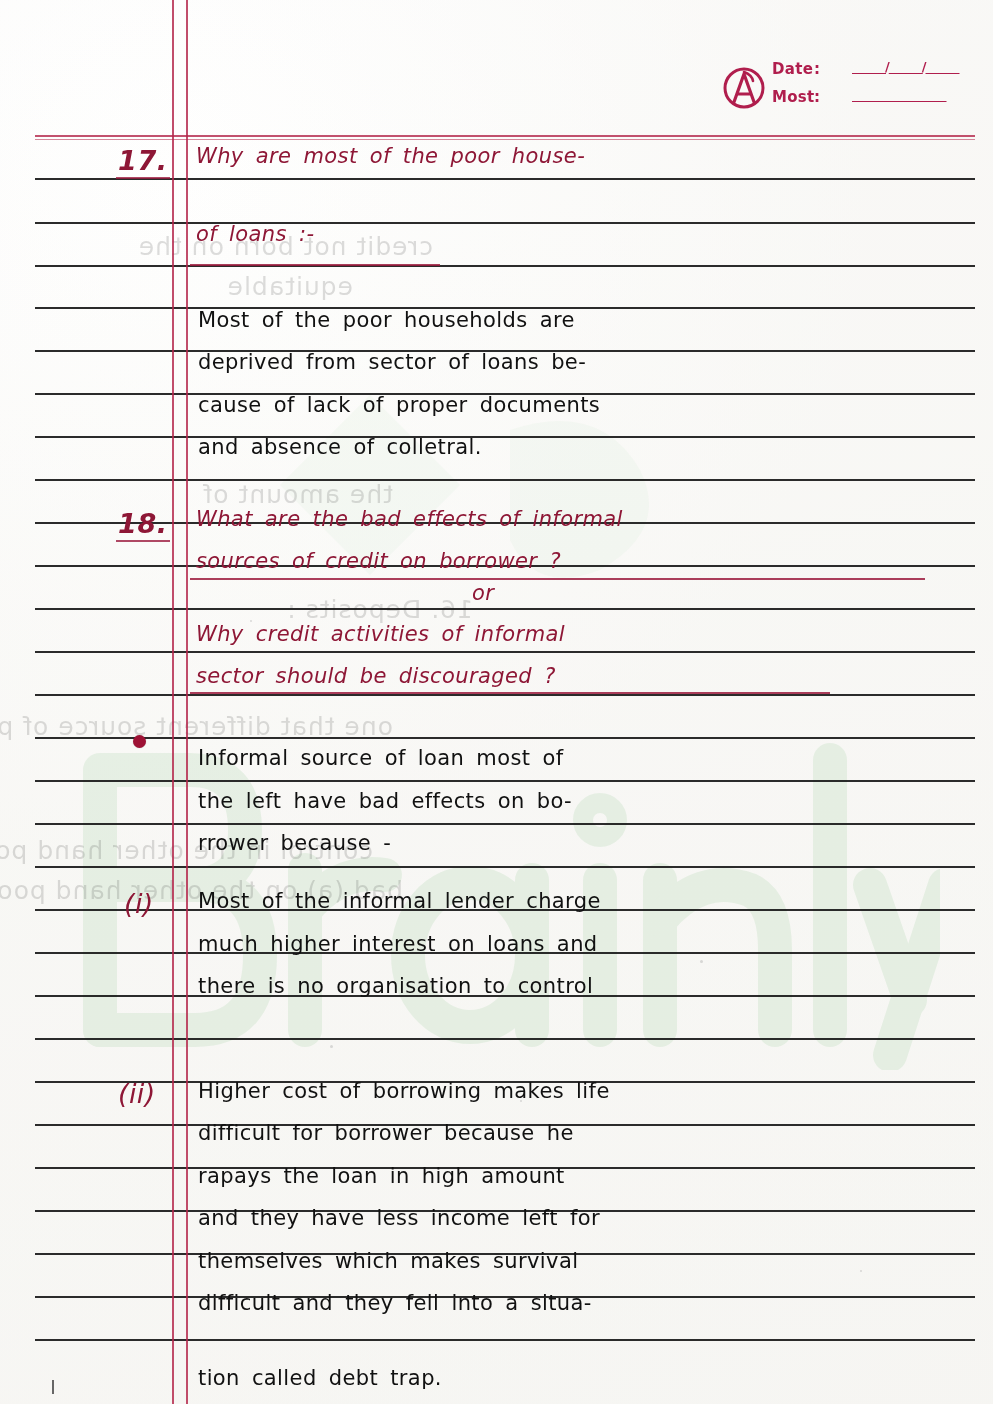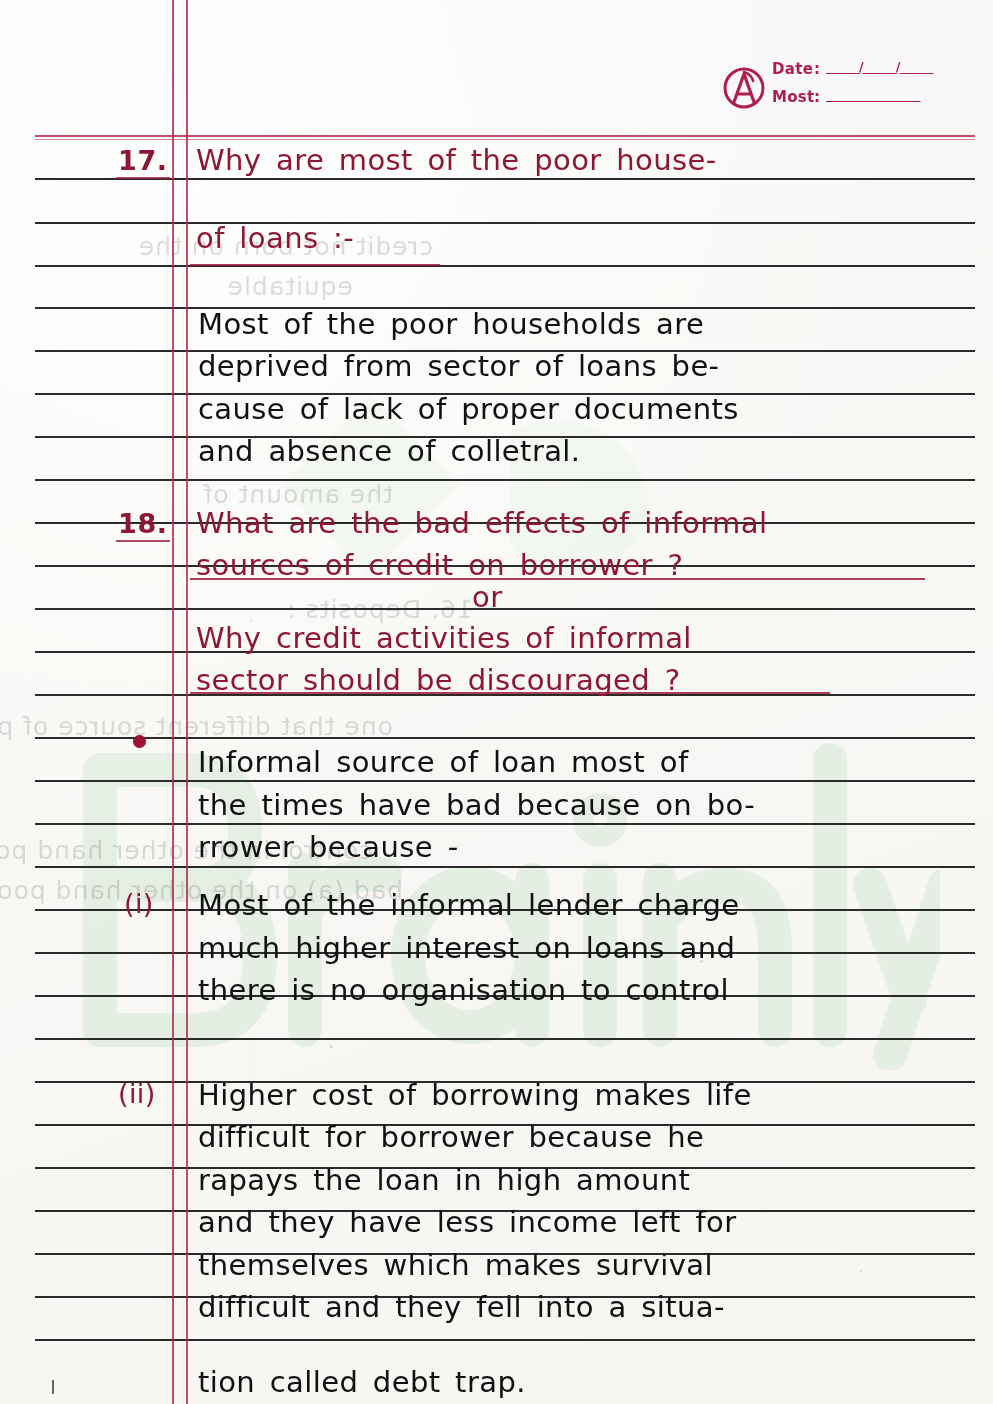--- a/index.html
+++ b/index.html
@@ -129,36 +129,38 @@
   .stamp-label { width: 42px; }
   .stamp-colon { width: 12px; }
   .stamp-dashes {
     flex: 1;
     position: relative;
     top: -3px;
     letter-spacing: -1px;
     font-size: 13px;
     overflow: hidden;
     white-space: nowrap;
+    margin-left: 26px;
   }
 
   
   .hand {
     position: absolute;
     white-space: nowrap;
     font-family: "DejaVu Sans", sans-serif;
-    font-size: 29px;
+    font-size: 21px;
     line-height: 1;
     letter-spacing: 0.4px;
     word-spacing: 5px;
     color: #111111;
     transform-origin: left bottom;
   }
   .hand.red {
     color: #8e1736;
+    font-style: italic;
   }
   .hand.num {
     font-weight: bold;
     font-size: 27px;
     letter-spacing: 0.6px;
   }
   .hand.roman {
     font-size: 27px;
   }
 
@@ -331,21 +333,21 @@
   <div class="qunderline" style="left:190px; top:578px; width:735px;"></div>
 
   <div class="hand red" style="left:472px; top:583px;">or</div>
 
   <div class="hand red" style="left:196px; top:624px;">Why credit activities of informal</div>
   <div class="hand red" style="left:196px; top:666px;">sector should be discouraged ?</div>
   <div class="qunderline" style="left:190px; top:692px; width:640px;"></div>
 
   <div class="bullet" style="left:133px; top:735px;"></div>
   <div class="hand" style="left:198px; top:748px;">Informal source of loan most of</div>
-  <div class="hand" style="left:198px; top:791px;">the times have bad because on bo-</div>
+  <div class="hand" style="left:198px; top:791px;">the left have bad effects on bo-</div>
   <div class="hand" style="left:198px; top:833px;">rrower because -</div>
 
   <div class="hand red roman" style="left:124px; top:890px;">(i)</div>
   <div class="hand" style="left:198px; top:891px;">Most of the informal lender charge</div>
   <div class="hand" style="left:198px; top:934px;">much higher interest on loans and</div>
   <div class="hand" style="left:198px; top:976px;">there is no organisation to control</div>
 
   <div class="hand red roman" style="left:118px; top:1080px;">(ii)</div>
   <div class="hand" style="left:198px; top:1081px;">Higher cost of borrowing makes life</div>
   <div class="hand" style="left:198px; top:1123px;">difficult for borrower because he</div>

